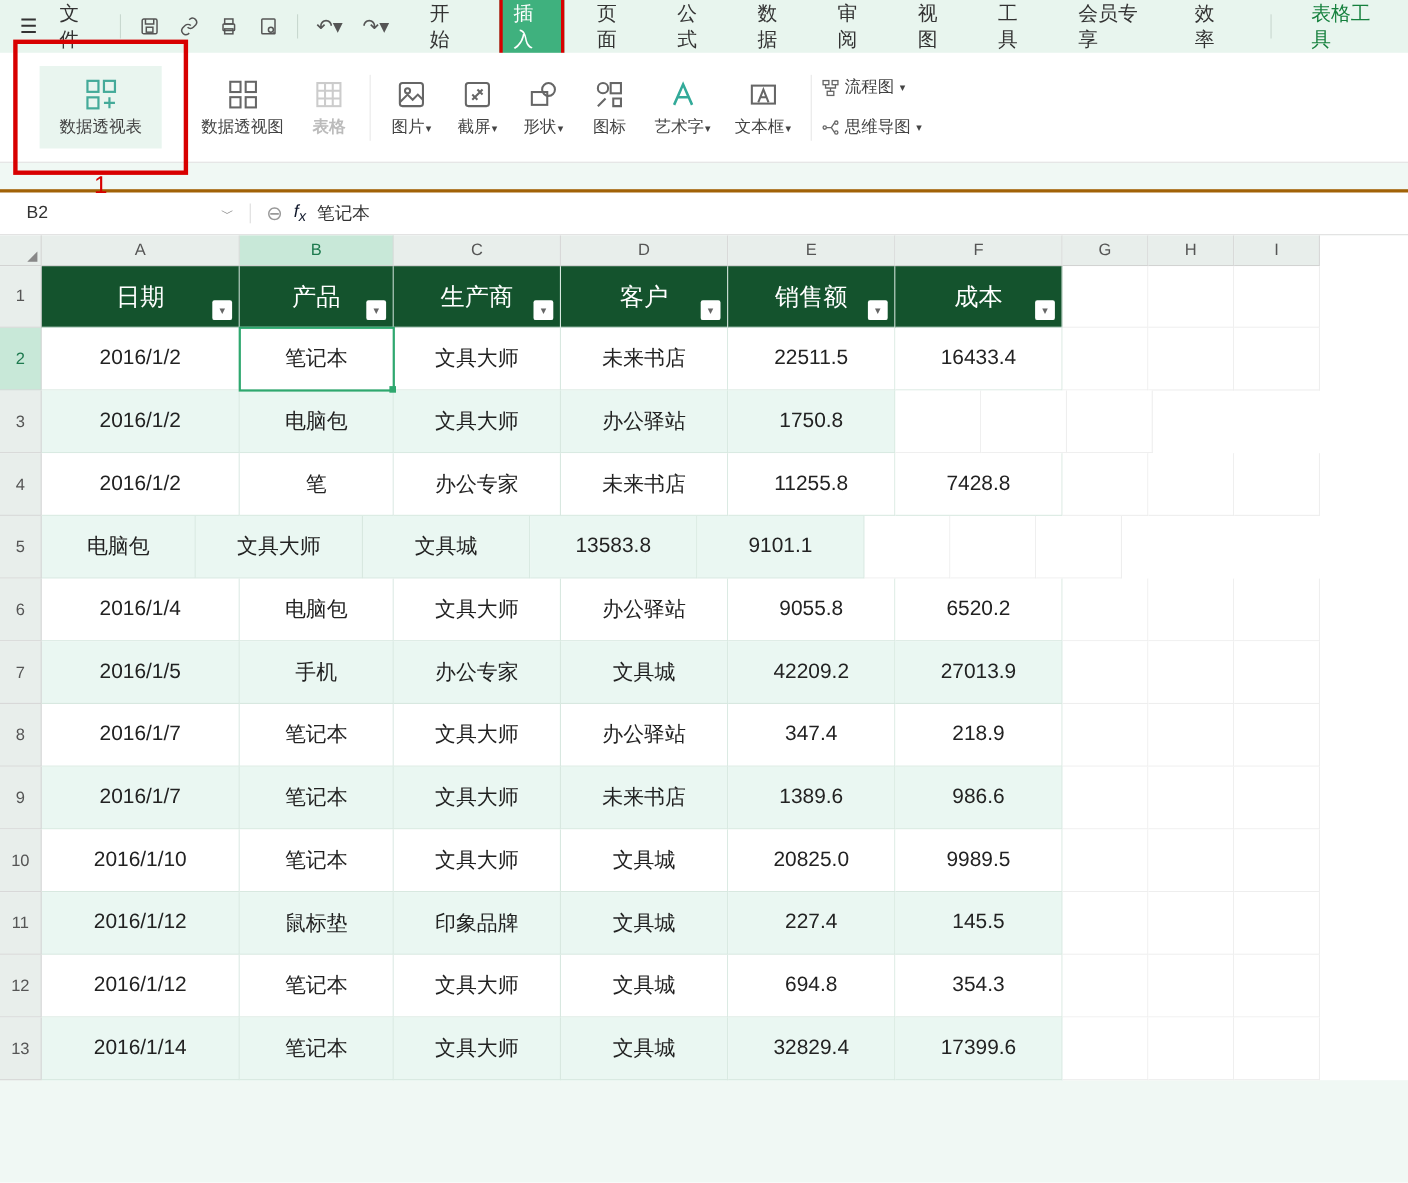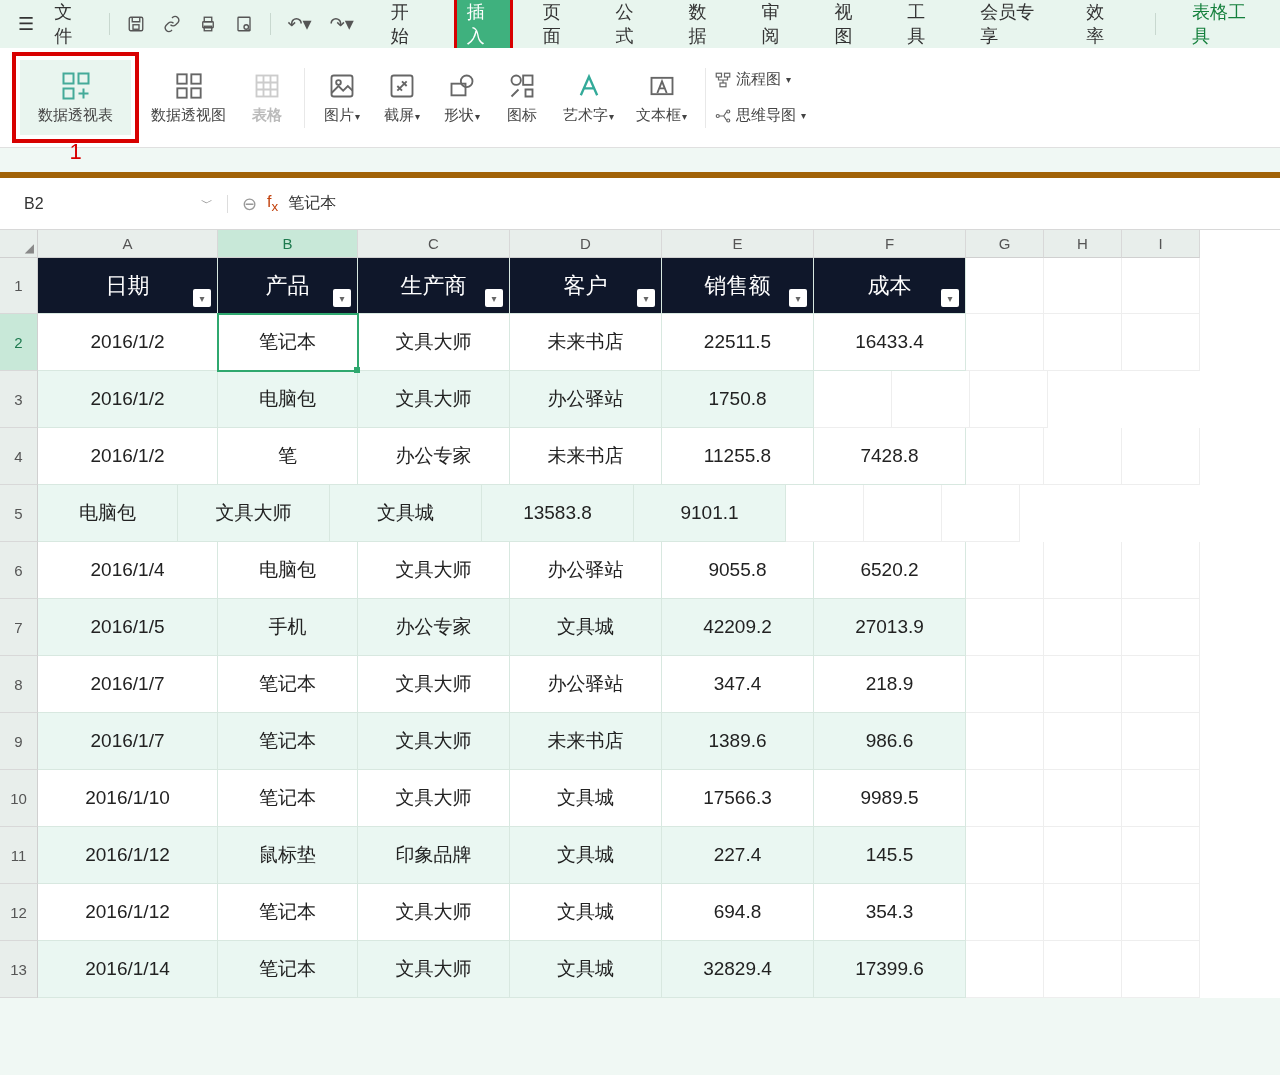--- a/index.html
+++ b/index.html
@@ -13,45 +13,45 @@
 .topbar .tab { padding: 6px 10px; cursor: pointer; font-size: 18px; color: #333; }
 .topbar .tab.active { background: #3fb17e; color: #fff; border: 3px solid #d80000; padding: 3px 10px; }
 .topbar .tab.table-tools { color: #15803d; }
 
 .ribbon { display: flex; align-items: center; height: 100px; background: #fff; padding: 0 12px; gap: 2px; position: relative; border-bottom: 1px solid #e0e0e0; }
 .ribbon .ribbon-btn { display: flex; flex-direction: column; align-items: center; justify-content: center; padding: 6px 10px; cursor: pointer; gap: 4px; font-size: 15px; color: #444; min-width: 58px; }
 .ribbon .ribbon-btn.disabled { color: #bbb; font-weight: bold; }
 .ribbon .ribbon-btn .icon { font-size: 26px; color: #555; height: 32px; display: flex; align-items: center; }
 .ribbon .ribbon-btn.disabled .icon { color: #ccc; }
 .ribbon .vsep { width: 1px; height: 60px; background: #e8e8e8; margin: 0 6px; }
-.ribbon .pivotbox { border: 4px solid #d80000; padding: 4px; position: relative; }
+.ribbon .pivotbox { border: 4px solid #d80000; padding: 20px; position: relative; }
 .ribbon .arrow-down { font-size: 10px; margin-left: 1px; }
 .ribbon .right-group { display: flex; flex-direction: column; gap: 17px; }
 .ribbon .right-group .mini { display: flex; align-items: center; gap: 4px; font-size: 15px; color: #444; cursor: pointer; }
 
 .annot-num { position: absolute; color: #d80000; font-size: 22px; font-weight: 500; bottom: -26px; left: 50%; transform: translateX(-50%); }
 
-.formula-row { display: flex; align-items: center; height: 58px; background: #fff; border-top: 6px solid #a16207; border-bottom: 1px solid #d8d8d8; margin-top: 24px; }
+.formula-row { display: flex; align-items: center; height: 42px; background: #fff; border-top: 3px solid #a16207; border-bottom: 1px solid #d8d8d8; margin-top: 24px; }
 .formula-row .namebox { width: 218px; display: flex; align-items: center; padding: 0 14px; font-size: 16px; color: #333; border-right: 1px solid #ddd; justify-content: space-between; margin-left: 10px; }
 .formula-row .namebox .chev { font-size: 12px; color: #888; }
 .formula-row .fx-area { display: flex; align-items: center; gap: 10px; padding: 0 14px; flex: 1; font-size: 16px; color: #333; }
 .formula-row .fx-area .zoom-out { color: #999; font-size: 18px; }
-.formula-row .fx-area .fx { color: #c2410c; }
+.formula-row .fx-area .fx { font-style: italic; color: #0f172a; }
 
 .sheet { position: relative; background: #fff; }
 .col-headers { display: flex; height: 28px; }
 .col-headers .corner { width: 38px; border-right: 1px solid #d0d0d0; border-bottom: 1px solid #d0d0d0; background: #e8eeeb; display:flex; align-items:flex-end; justify-content:flex-end; padding:2px 3px; color:#888; font-size:12px; }
 .col-headers .ch { border-right: 1px solid #d8d8d8; border-bottom: 1px solid #d0d0d0; background: #e8eeeb; display: flex; align-items: center; justify-content: center; font-size: 15px; color: #555; }
 .col-headers .ch.active { background: #c8e8d8; color: #1e7a4f; }
 
 .row { display: flex; }
 .row .rh { width: 38px; border-right: 1px solid #d0d0d0; border-bottom: 1px solid #d8d8d8; background: #e8eeeb; display: flex; align-items: center; justify-content: center; font-size: 15px; color: #555; }
 .row .rh.active { background: #c8e8d8; color: #1e7a4f; }
 .row .cell { border-right: 1px solid #d8e8e0; border-bottom: 1px solid #d8e8e0; display: flex; align-items: center; justify-content: center; font-size: 18px; color: #222; position: relative; }
-.row.header-row .cell { background: #0f172a; color: #fff; font-size: 22px; justify-content: center; position: relative; }
+.row.header-row .cell { background: #14532d; color: #fff; font-size: 22px; justify-content: center; position: relative; }
 .row.header-row .cell .filter-btn { position: absolute; right: 6px; bottom: 6px; width: 18px; height: 18px; background: #fff; border-radius: 2px; display: flex; align-items: center; justify-content: center; font-size: 10px; color: #666; cursor: pointer; }
 .row.data-row .cell { font-size: 19px; }
 .row.data-row.alt .cell.filled { background: #eaf7f2; }
 .row.data-row:not(.alt) .cell.filled { background: #fff; }
 .row .cell.empty { border-right: 1px solid #eee; border-bottom: 1px solid #eee; background:#fff; }
 
 .selected-cell { outline: 2px solid #2fa86f; outline-offset: -1px; z-index: 2; }
 .selected-cell::after { content:''; position:absolute; right:-3px; bottom:-3px; width:6px; height:6px; background:#2fa86f; }
 
 .cw-A { width: 180px; } .cw-B { width: 140px; } .cw-C { width: 152px; } .cw-D { width: 152px; } .cw-E { width: 152px; } .cw-F { width: 152px; }
@@ -371,21 +371,21 @@
         <div class="cell cw-G empty"></div>
         <div class="cell cw-H empty"></div>
         <div class="cell cw-I empty"></div>
       </div>
       <div class="row data-row rh-data">
         <div class="rh">10</div>
         <div class="cell cw-A filled">2016/1/10</div>
         <div class="cell cw-B filled">笔记本</div>
         <div class="cell cw-C filled">文具大师</div>
         <div class="cell cw-D filled">文具城</div>
-        <div class="cell cw-E filled">17566.3</div>
+        <div class="cell cw-E filled">20825.0</div>
         <div class="cell cw-F filled">9989.5</div>
         <div class="cell cw-G empty"></div>
         <div class="cell cw-H empty"></div>
         <div class="cell cw-I empty"></div>
       </div>
       <div class="row data-row rh-data alt">
         <div class="rh">11</div>
         <div class="cell cw-A filled">2016/1/12</div>
         <div class="cell cw-B filled">鼠标垫</div>
         <div class="cell cw-C filled">印象品牌</div>

